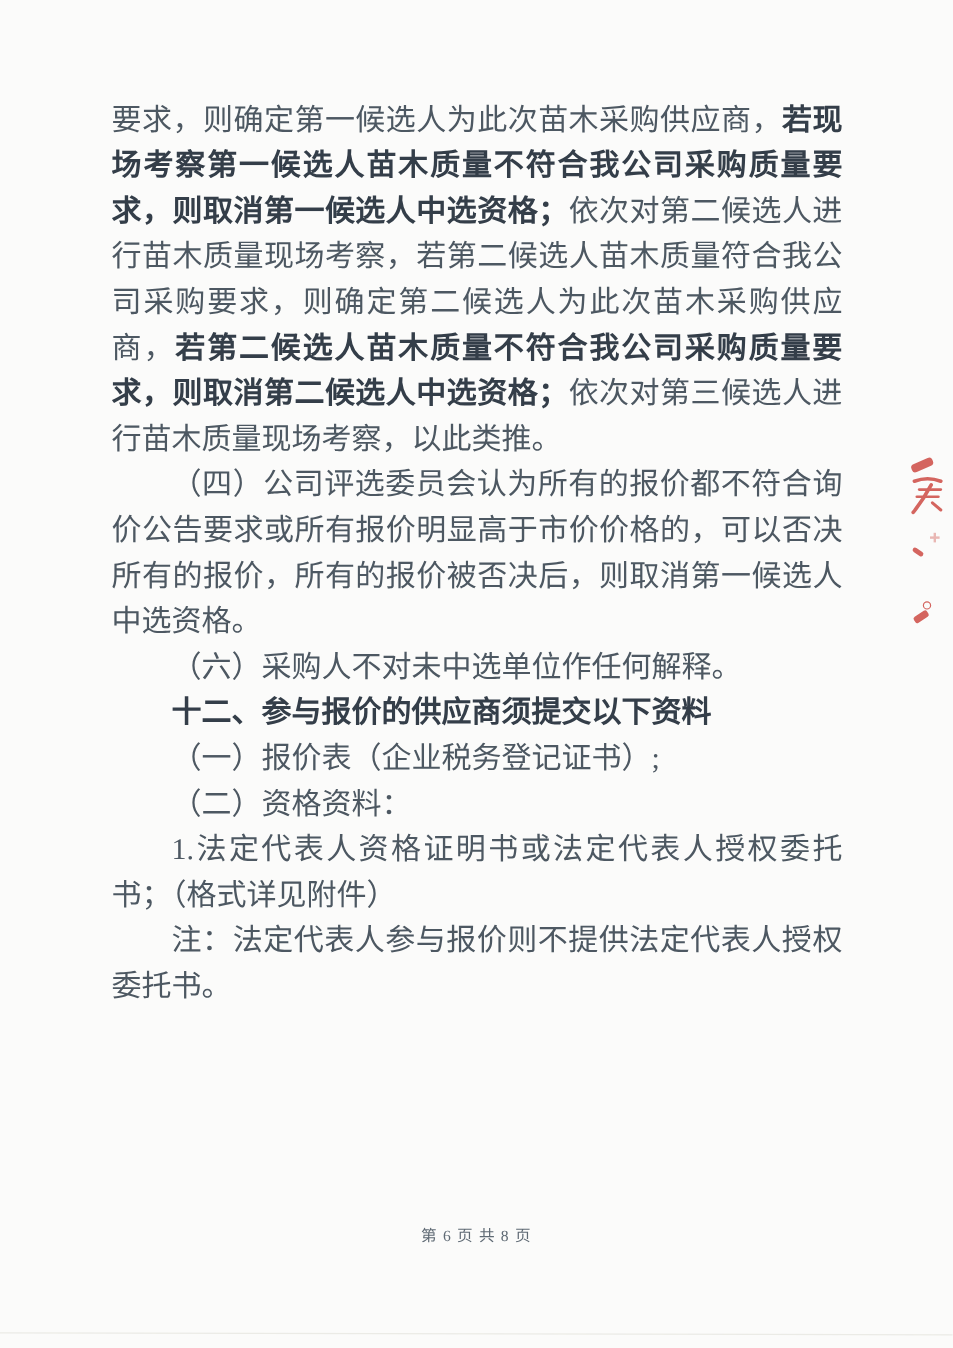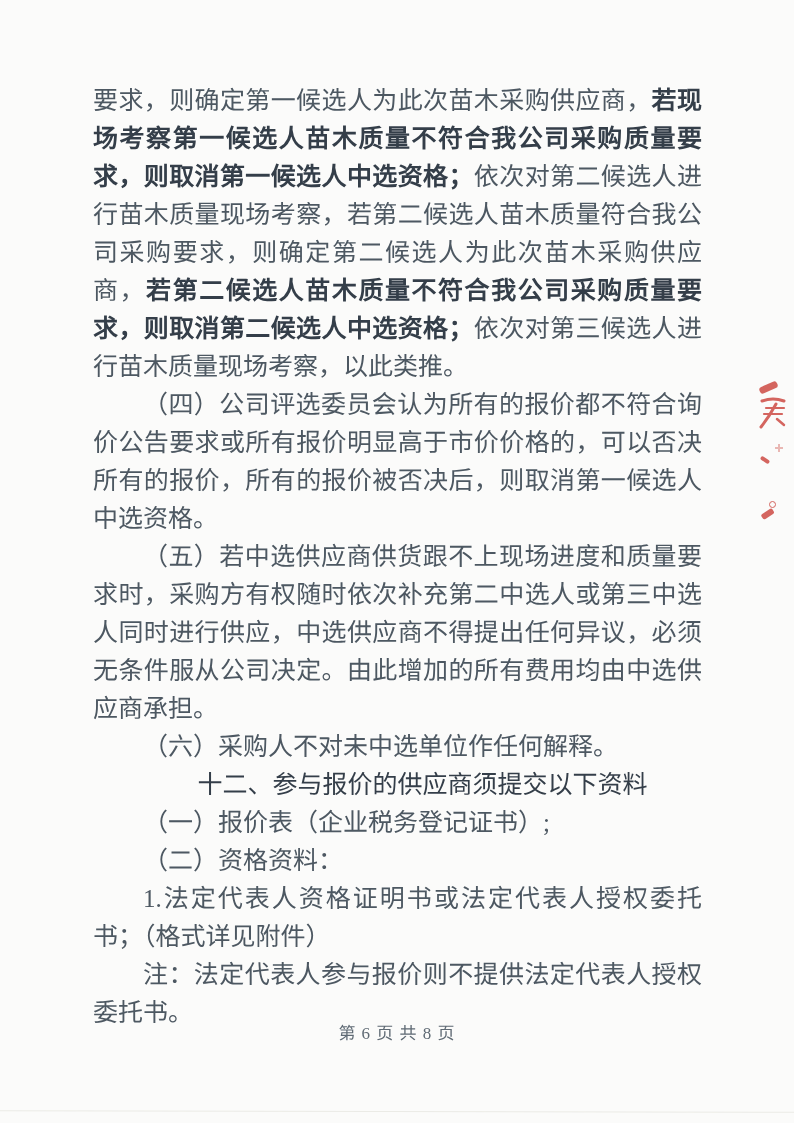--- a/index.html
+++ b/index.html
@@ -27,31 +27,31 @@
     width:609px;
     color:var(--body-text);
     font-size:25px;
     line-height:38px;
     text-align:justify;
   }
   .para{text-indent:0;}
   .indent{text-indent:2em;}
   .b{font-weight:bold;color:var(--bold-text);}
   .heading{
-    font-weight:normal;
+    font-weight:bold;
     color:var(--bold-text);
     text-indent:2em;
-    text-align:center;
+    text-align:left;
   }
   .footer{
     position:absolute;
     left:0;right:0;
     top:1019px;
     text-align:center;
-    font-size:17px;
+    font-size:13px;
     letter-spacing:1px;
     color:var(--footer-text);
   }
   
   .ink{position:absolute;background:var(--ink-red);}
   .ink-bar1{left:759px;top:384px;width:19px;height:7px;border-radius:3px;transform:rotate(-24deg);}
   .ink-glyph{position:absolute;left:757px;top:396px;width:40px;height:34px;background:none;}
   .ink-plus{position:absolute;left:775px;top:444px;width:8px;height:8px;opacity:.45;}
   .ink-plus::before{content:"";position:absolute;left:0;top:3px;width:8px;height:1.5px;background:var(--ink-red);}
   .ink-plus::after{content:"";position:absolute;left:3px;top:0;width:1.5px;height:8px;background:var(--ink-red);}
@@ -70,21 +70,20 @@
 <body>
 
 <div class="page">
 
   <div class="content">
 
     <p class="para"><span>要求，则确定第一候选人为此次苗木采购供应商，</span><span class="b">若现场考察第一候选人苗木质量不符合我公司采购质量要求，则取消第一候选人中选资格；</span><span>依次对第二候选人进行苗木质量现场考察，若第二候选人苗木质量符合我公司采购要求，则确定第二候选人为此次苗木采购供应商，</span><span class="b">若第二候选人苗木质量不符合我公司采购质量要求，则取消第二候选人中选资格；</span><span>依次对第三候选人进行苗木质量现场考察，以此类推。</span></p>
 
     <p class="para indent">（四）公司评选委员会认为所有的报价都不符合询价公告要求或所有报价明显高于市价价格的，可以否决所有的报价，所有的报价被否决后，则取消第一候选人中选资格。</p>
 
-    <p class="para indent">（五）若中选供应商供货跟不上现场进度和质量要求时，采购方有权随时依次补充第二中选人或第三中选人同时进行供应，中选供应商不得提出任何异议，必须无条件服从公司决定。由此增加的所有费用均由中选供应商承担。</p>
 
     <p class="para indent">（六）采购人不对未中选单位作任何解释。</p>
 
     <p class="para heading">十二、参与报价的供应商须提交以下资料</p>
 
     <p class="para indent">（一）报价表（企业税务登记证书）;</p>
 
     <p class="para indent">（二）资格资料：</p>
 
     <p class="para indent">1.法定代表人资格证明书或法定代表人授权委托书；（格式详见附件）</p>

